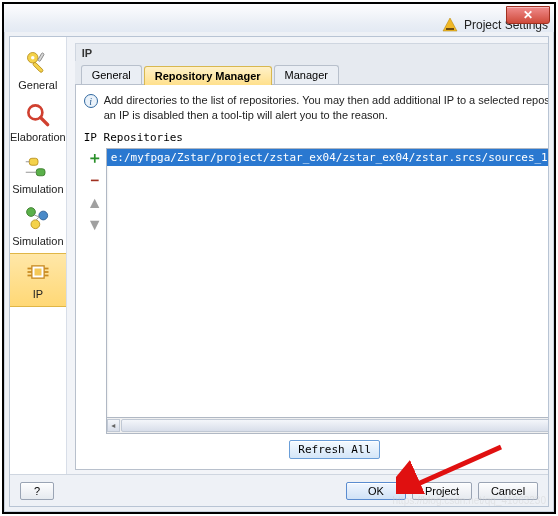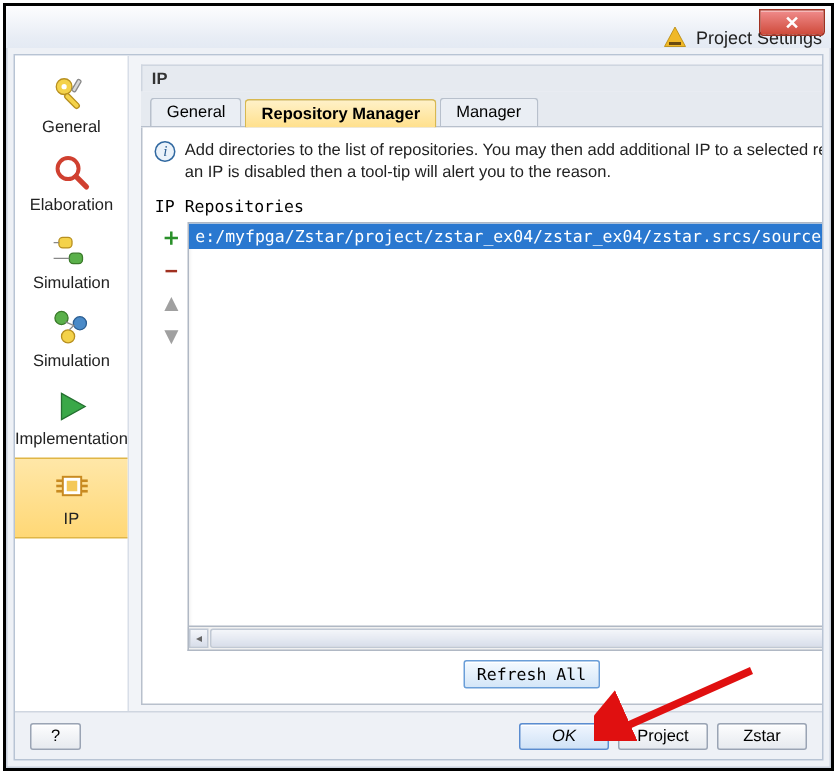--- a/index.html
+++ b/index.html
@@ -55,21 +55,21 @@
 .hscroll-arrow.left { left: 0; }
 
 .refresh-row { display: flex; justify-content: center; padding: 6px 0 2px; }
 .btn { padding: 2px 8px; border: 1px solid #9aa4b4; background: linear-gradient(#fdfdfe, #e6eaef); border-radius: 2px; font-size: 11px; cursor: pointer; box-shadow: inset 0 1px 0 #fff; }
 .refresh-btn { border-color: #6a9ed8; background: linear-gradient(#f4faff, #d4e6f8); font-family: monospace; }
 
 
 .bottom-bar { height: 32px; border-top: 1px solid #cfd6e0; display: flex; align-items: center; justify-content: space-between; padding: 0 10px; background: #eef1f6; }
 .left-btns, .right-btns { display: flex; gap: 6px; }
 .help-btn { width: 34px; text-align: center; }
-.ok-btn { border-color: #5a8cd0; background: linear-gradient(#f0f6ff, #d0e2f6); width: 60px; font-style: italic; }
+.ok-btn { border-color: #5a8cd0; background: linear-gradient(#f0f6ff, #d0e2f6); width: 60px; }
 .std-btn { width: 60px; }
 
 
 .red-arrow { position: absolute; left: 392px; top: 438px; width: 110px; height: 52px; pointer-events: none; }
 
 
 .watermark { position: absolute; right: 8px; bottom: 6px; color: #ccc; font-size: 10px; opacity: .4; pointer-events: none; }
 </style>
 </head>
 <body>
@@ -116,26 +116,20 @@
           </div>
           <div class="sidebar-item">
             <svg class="sidebar-icon" viewBox="0 0 32 32">
                 <circle cx="8" cy="8" r="5" fill="#5ab04a" stroke="#3a7a2a"></circle>
                 <circle cx="22" cy="12" r="5" fill="#4a8ac8" stroke="#2a5c90"></circle>
                 <circle cx="13" cy="22" r="5" fill="#f4d24a" stroke="#b89020"></circle>
                 <line x1="11" y1="11" x2="18" y2="14" stroke="#888"></line>
                 <line x1="14" y1="17" x2="17" y2="14" stroke="#888"></line>
               </svg>
             <span class="sidebar-label">Simulation</span>
-          </div>
-          <div class="sidebar-item">
-            <svg class="sidebar-icon" viewBox="0 0 32 32">
-                <polygon points="8,6 26,16 8,26" fill="#3aa848" stroke="#247030"></polygon>
-              </svg>
-            <span class="sidebar-label">Implementation</span>
           </div>
           <div class="sidebar-item selected">
             <svg class="sidebar-icon" viewBox="0 0 32 32">
                 <rect x="9" y="9" width="14" height="14" fill="#fff" stroke="#c88a20" stroke-width="1.5"></rect>
                 <rect x="12" y="12" width="8" height="8" fill="#f4c858"></rect>
                 <line x1="4" y1="12" x2="9" y2="12" stroke="#c88a20" stroke-width="2"></line>
                 <line x1="4" y1="16" x2="9" y2="16" stroke="#c88a20" stroke-width="2"></line>
                 <line x1="4" y1="20" x2="9" y2="20" stroke="#c88a20" stroke-width="2"></line>
                 <line x1="23" y1="12" x2="28" y2="12" stroke="#c88a20" stroke-width="2"></line>
                 <line x1="23" y1="16" x2="28" y2="16" stroke="#c88a20" stroke-width="2"></line>
@@ -184,28 +178,29 @@
 
       </div>
 
       <div class="bottom-bar">
         <div class="left-btns">
           <button class="btn help-btn">?</button>
         </div>
         <div class="right-btns">
           <button class="btn ok-btn">OK</button>
           <button class="btn std-btn">Project</button>
-          <button class="btn std-btn">Zstar</button>
+          <button class="btn std-btn">Cancel</button>
         </div>
       </div>
     </div>
   </div>
 
   <svg class="red-arrow" viewBox="0 0 110 52">
     <defs>
         <marker id="ah" markerWidth="10" markerHeight="10" refX="2" refY="5" orient="auto">
           <polygon points="0,0 10,5 0,10" fill="#e01010"></polygon>
         </marker>
       </defs>
     <line x1="105" y1="5" x2="15" y2="45" stroke="#e01010" stroke-width="5" marker-end="url(#ah)"></line>
   </svg>
 
+  <div class="watermark">https://blog.csdn.net/qq_41063230</div>
 </div>
 
 </body></html>

